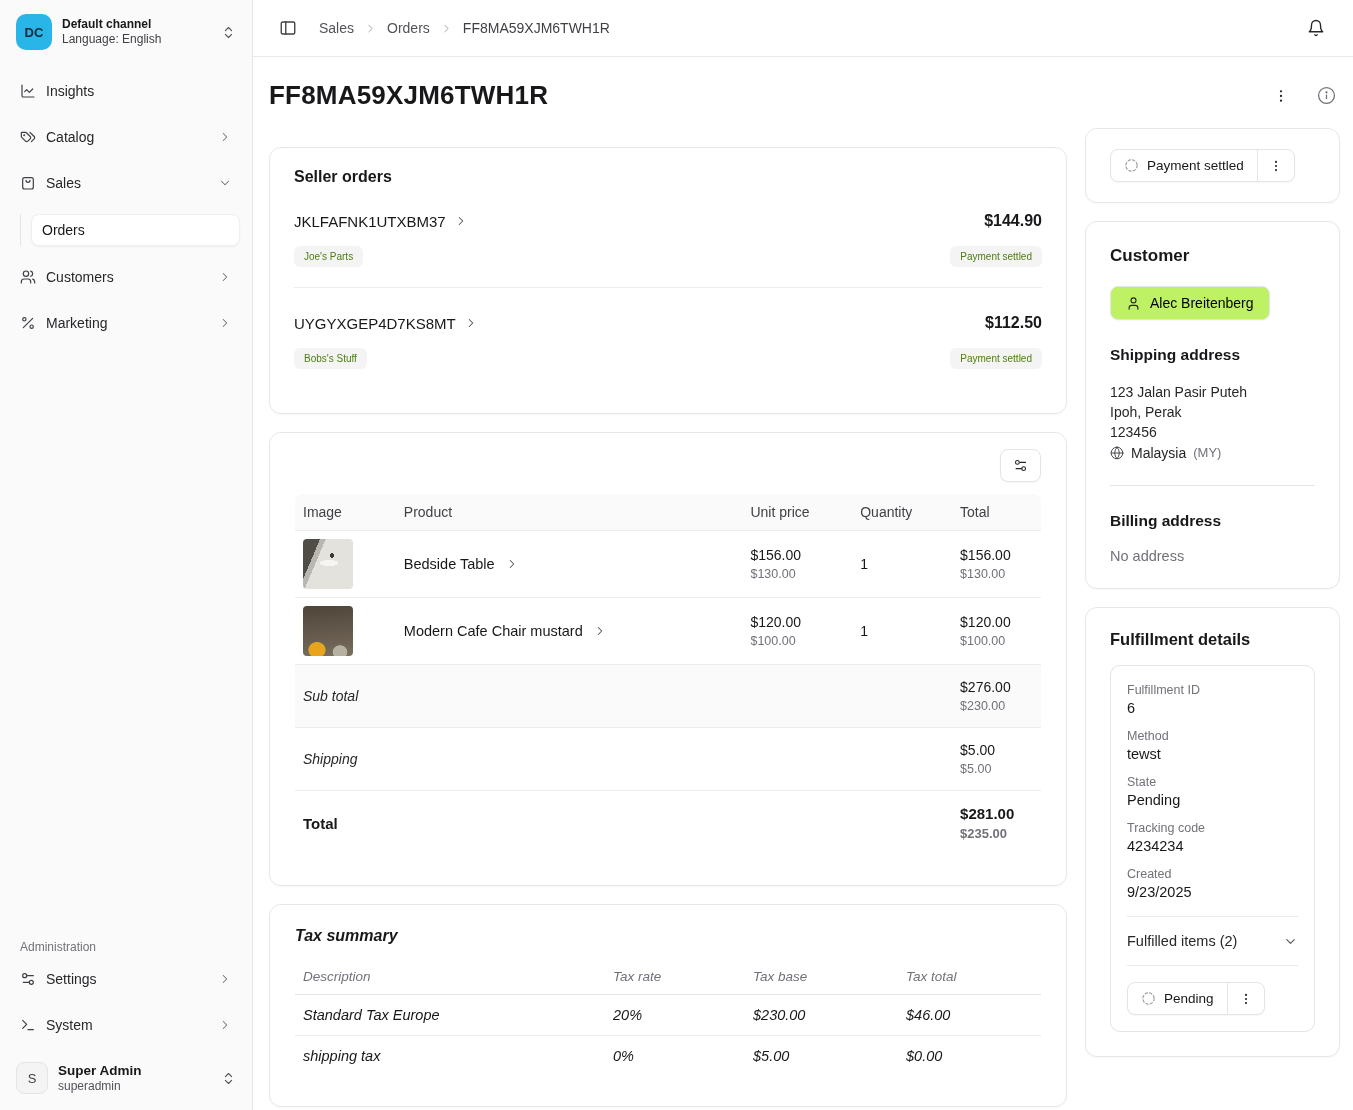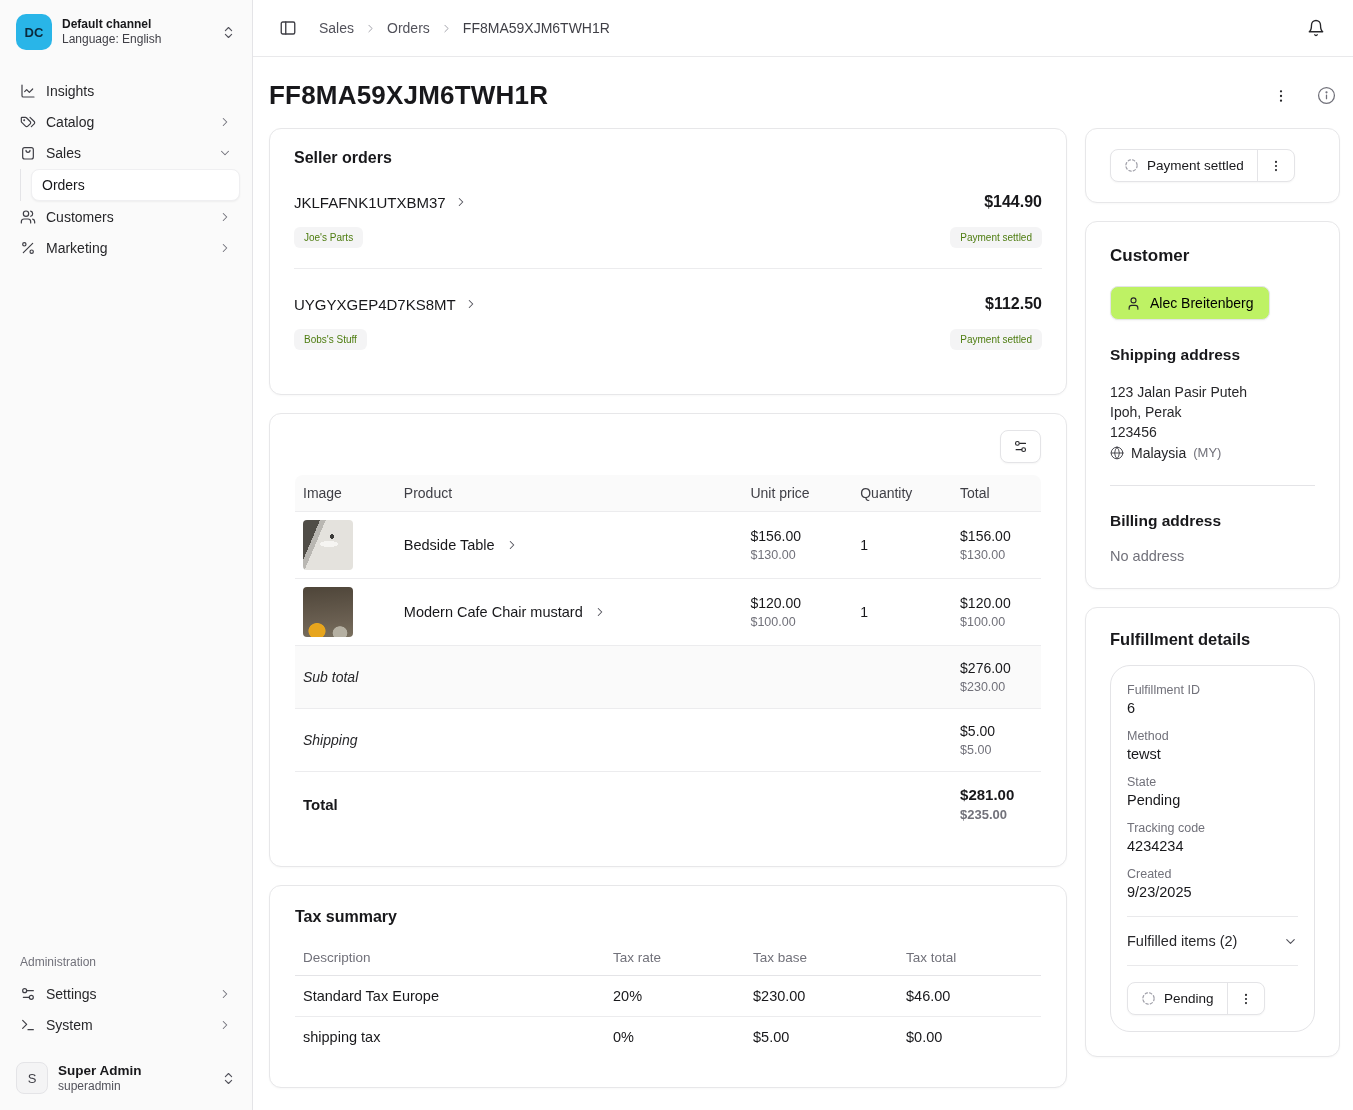--- a/index.html
+++ b/index.html
@@ -7,21 +7,21 @@
   body { font-family:"Liberation Sans", sans-serif; color:#18181b; background:#fff; }
   .app { display:flex; width:100%; height:100%; }
 
   
   .sidebar { width:253px; min-width:253px; background:#fafafa; border-right:1px solid #e4e4e7; display:flex; flex-direction:column; padding:10px 12px 12px 12px; }
   .channel-switcher { display:flex; align-items:center; gap:10px; padding:4px 4px; border-radius:10px; cursor:pointer; }
   .channel-avatar { width:36px; height:36px; border-radius:10px; background:#29b5e8; color:#0b2a3c; font-weight:700; font-size:13px; display:flex; align-items:center; justify-content:center; }
   .channel-meta { flex:1; line-height:1.25; }
   .channel-name { font-size:12px; font-weight:700; color:#18181b; }
   .channel-lang { font-size:12px; color:#3f3f46; }
-  .nav { margin-top:22px; display:flex; flex-direction:column; gap:1px; }
+  .nav { margin-top:22px; display:flex; flex-direction:column; gap:16px; }
   .nav-item { display:flex; align-items:center; gap:10px; padding:7px 8px; border-radius:8px; font-size:14px; color:#27272a; cursor:pointer; }
   .nav-item .icon { width:16px; height:16px; color:#3f3f46; display:flex; }
   .nav-item .lbl { flex:1; }
   .nav-item .chev { width:14px; height:14px; color:#71717a; display:flex; }
   .subnav { display:flex; padding-left:8px; }
   .subnav .guide { width:1px; background:#e4e4e7; margin-right:10px; }
   .subnav-item { flex:1; background:#fff; border-radius:8px; padding:7px 10px; font-size:14px; color:#18181b; box-shadow:0 1px 2px rgba(0,0,0,.05); border:1px solid #efeff1; cursor:pointer; }
   .sidebar-bottom { margin-top:auto; }
   .admin-label { font-size:12px; color:#71717a; padding:0 8px; margin-bottom:10px; }
   .user-row { display:flex; align-items:center; gap:10px; margin-top:18px; padding:4px; border-radius:10px; cursor:pointer; }
@@ -50,21 +50,21 @@
   .icon-btn { color:#27272a; cursor:pointer; display:flex; }
   .info-btn { color:#71717a; cursor:pointer; display:flex; }
 
   .columns { display:flex; gap:18px; align-items:flex-start; }
   .col-main { width:798px; min-width:798px; display:flex; flex-direction:column; gap:18px; }
   .col-side { flex:1; display:flex; flex-direction:column; gap:18px; }
   .card { background:#fff; border:1px solid #e7e7e9; border-radius:12px; box-shadow:0 1px 2px rgba(0,0,0,.03); }
   .card-title { font-size:16px; font-weight:700; }
 
   
-  .seller-card { padding:20px 24px 24px 24px; }
+  .seller-card { padding:20px 24px 24px 24px;margin-top:19px; }
   .seller-order { padding:26px 0 20px 0; }
   .seller-order + .seller-order { border-top:1px solid #ececee; }
   .so-top { display:flex; align-items:center; }
   .so-code { font-size:15px; font-weight:500; display:flex; align-items:center; gap:8px; cursor:pointer; }
   .so-code .chev { color:#52525b; display:flex; }
   .so-total { margin-left:auto; font-size:16px; font-weight:600; }
   .so-bottom { display:flex; align-items:center; margin-top:16px; }
   .badge { background:#f4f4f5; border-radius:6px; padding:5px 10px; font-size:10px; color:#4d7c0f; }
   .so-bottom .badge:last-child { margin-left:auto; }
 
@@ -94,21 +94,21 @@
   .qty { font-size:14px; }
   tr.sum-row td { background:#fafafa; }
   .sum-label { font-size:14px; color:#27272a;font-style:italic; }
   tr.total-row td { border-bottom:none; }
   .total-label { font-size:15px; font-weight:700; }
   .total-main { font-size:15px; font-weight:700; }
   .total-net { font-size:13px; font-weight:600; color:#71717a; margin-top:4px; }
   tr.mid-row td { padding-top:14px; padding-bottom:14px; }
 
   
-  .tax-card { padding:22px 25px 30px 25px; min-height:196px; }
+  .tax-card { padding:22px 25px 30px 25px; min-height:196px;font-style:italic; }
   .tax-table { width:100%; border-collapse:separate; border-spacing:0; margin-top:14px; }
   .tax-table th { text-align:left; font-weight:400; color:#71717a; font-size:13.5px; padding:10px 8px; border-bottom:1px solid #e4e4e7; }
   .tax-table td { font-size:14.5px; padding:12px 8px; border-bottom:1px solid #ececee; }
   .tax-table tr:last-child td { border-bottom:none; }
   .tc-desc { width:310px; } .tc-rate { width:140px; } .tc-base { width:153px; }
 
   
   .state-card { padding:20px 24px; }
   .split-btn { display:inline-flex; align-items:stretch; border:1px solid #e4e4e7; border-radius:8px; background:#fff; box-shadow:0 1px 2px rgba(0,0,0,.04); }
   .split-seg { display:flex; align-items:center; gap:8px; padding:8px 13px; font-size:13.5px; font-weight:500; cursor:pointer; }
@@ -120,21 +120,21 @@
   .customer-btn .icon { display:flex; color:#27272a; }
   .sec-title { font-size:15.5px; font-weight:700; margin-top:26px; }
   .addr { margin-top:18px; font-size:14px; line-height:20px; color:#27272a; }
   .country-line { display:flex; align-items:center; gap:7px; margin-top:1px; }
   .country-line .icon { display:flex; color:#3f3f46; }
   .country-code { color:#71717a; font-size:13px; }
   .hr { border-top:1px solid #e4e4e7; margin:22px 0 0 0; }
   .muted { color:#71717a; font-size:14.5px; margin-top:18px; }
 
   .fulfill-card { padding:22px 24px 24px 24px; }
-  .fulfill-panel { border:1px solid #e4e4e7; border-radius:20px; padding:17px 16px 16px 16px; margin-top:16px; }
+  .fulfill-panel { border:1px solid #e4e4e7; border-radius:10px; padding:17px 16px 16px 16px; margin-top:16px; }
   .f-label { font-size:12.5px; color:#71717a; }
   .f-value { font-size:14.5px; color:#18181b; margin-top:3px; }
   .f-group { margin-bottom:13px; }
   .f-hr { border-top:1px solid #e9e9eb; margin:16px 0; }
   .items-toggle { display:flex; align-items:center; font-size:14.5px; color:#27272a; cursor:pointer;gap:16px; }
   .items-toggle .chev { margin-left:auto; color:#52525b; display:flex; }
 </style>
 </head>
 <body>
 

